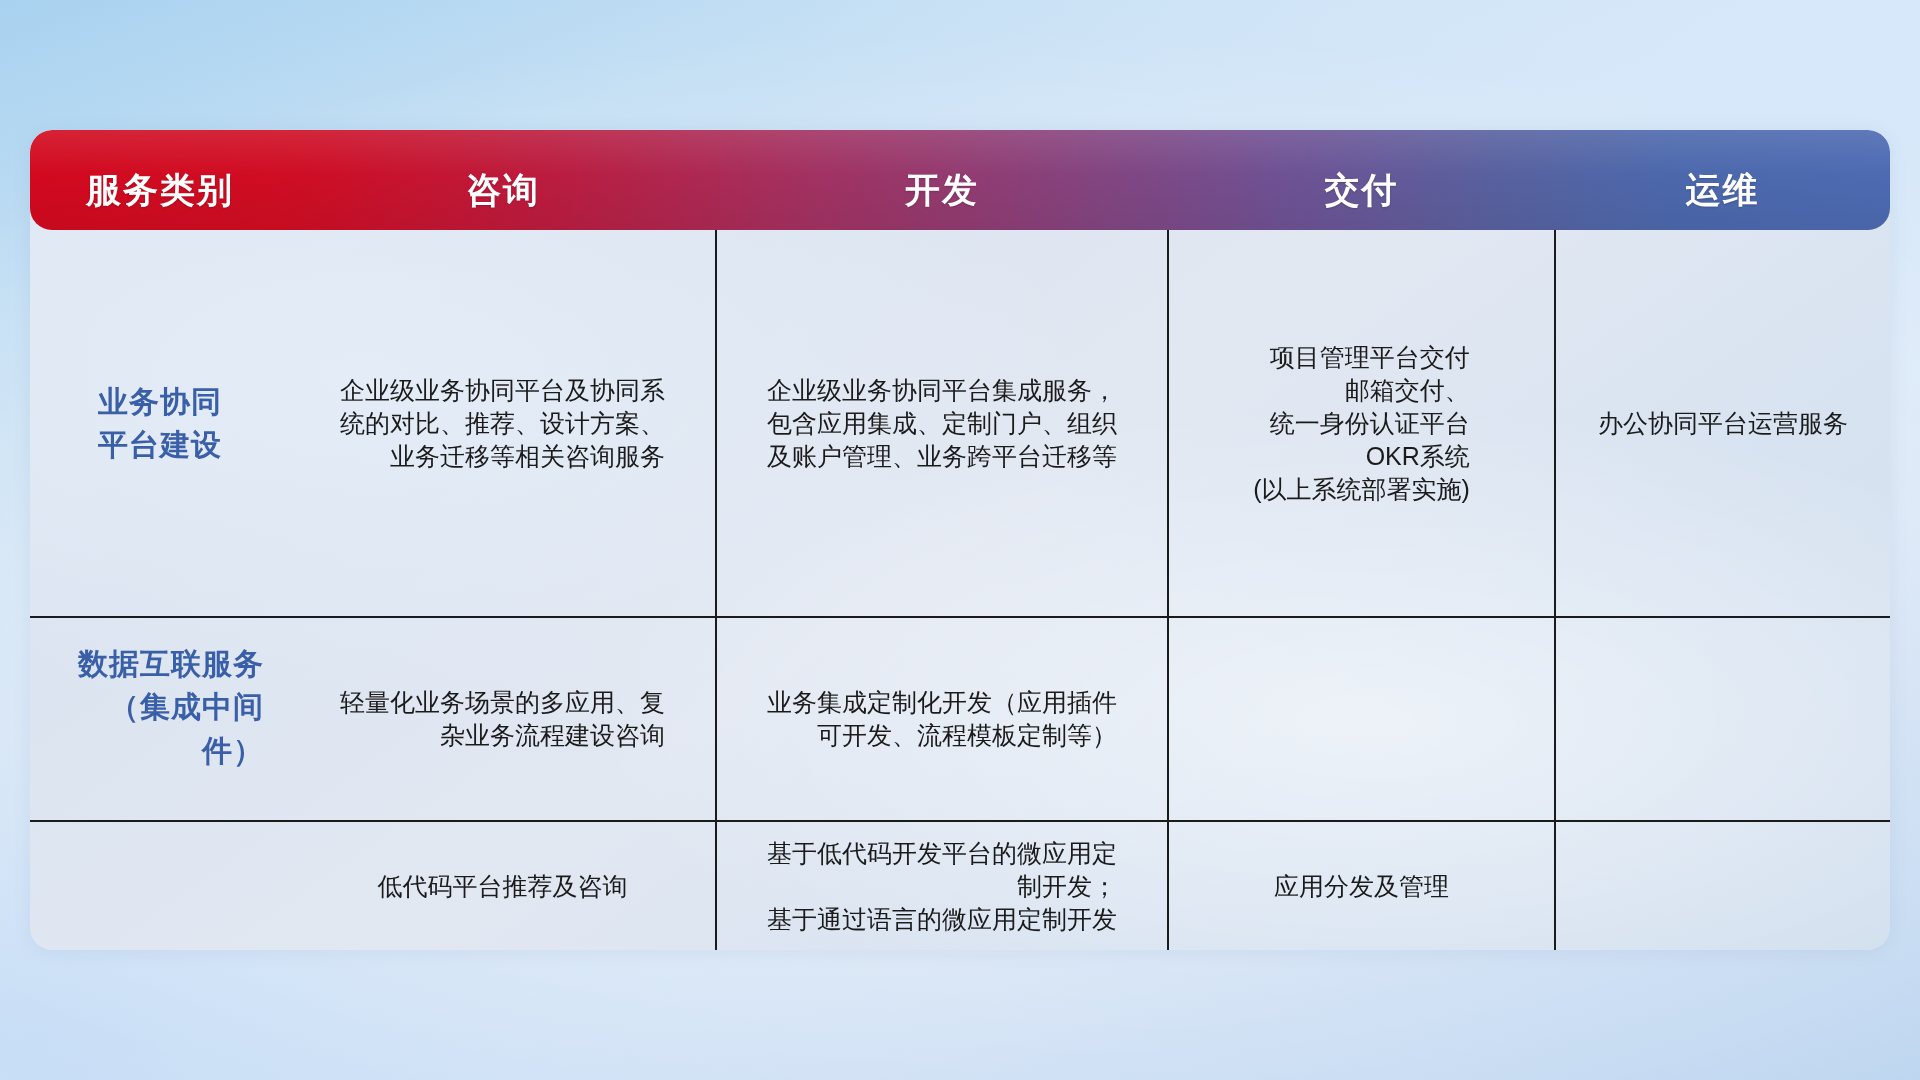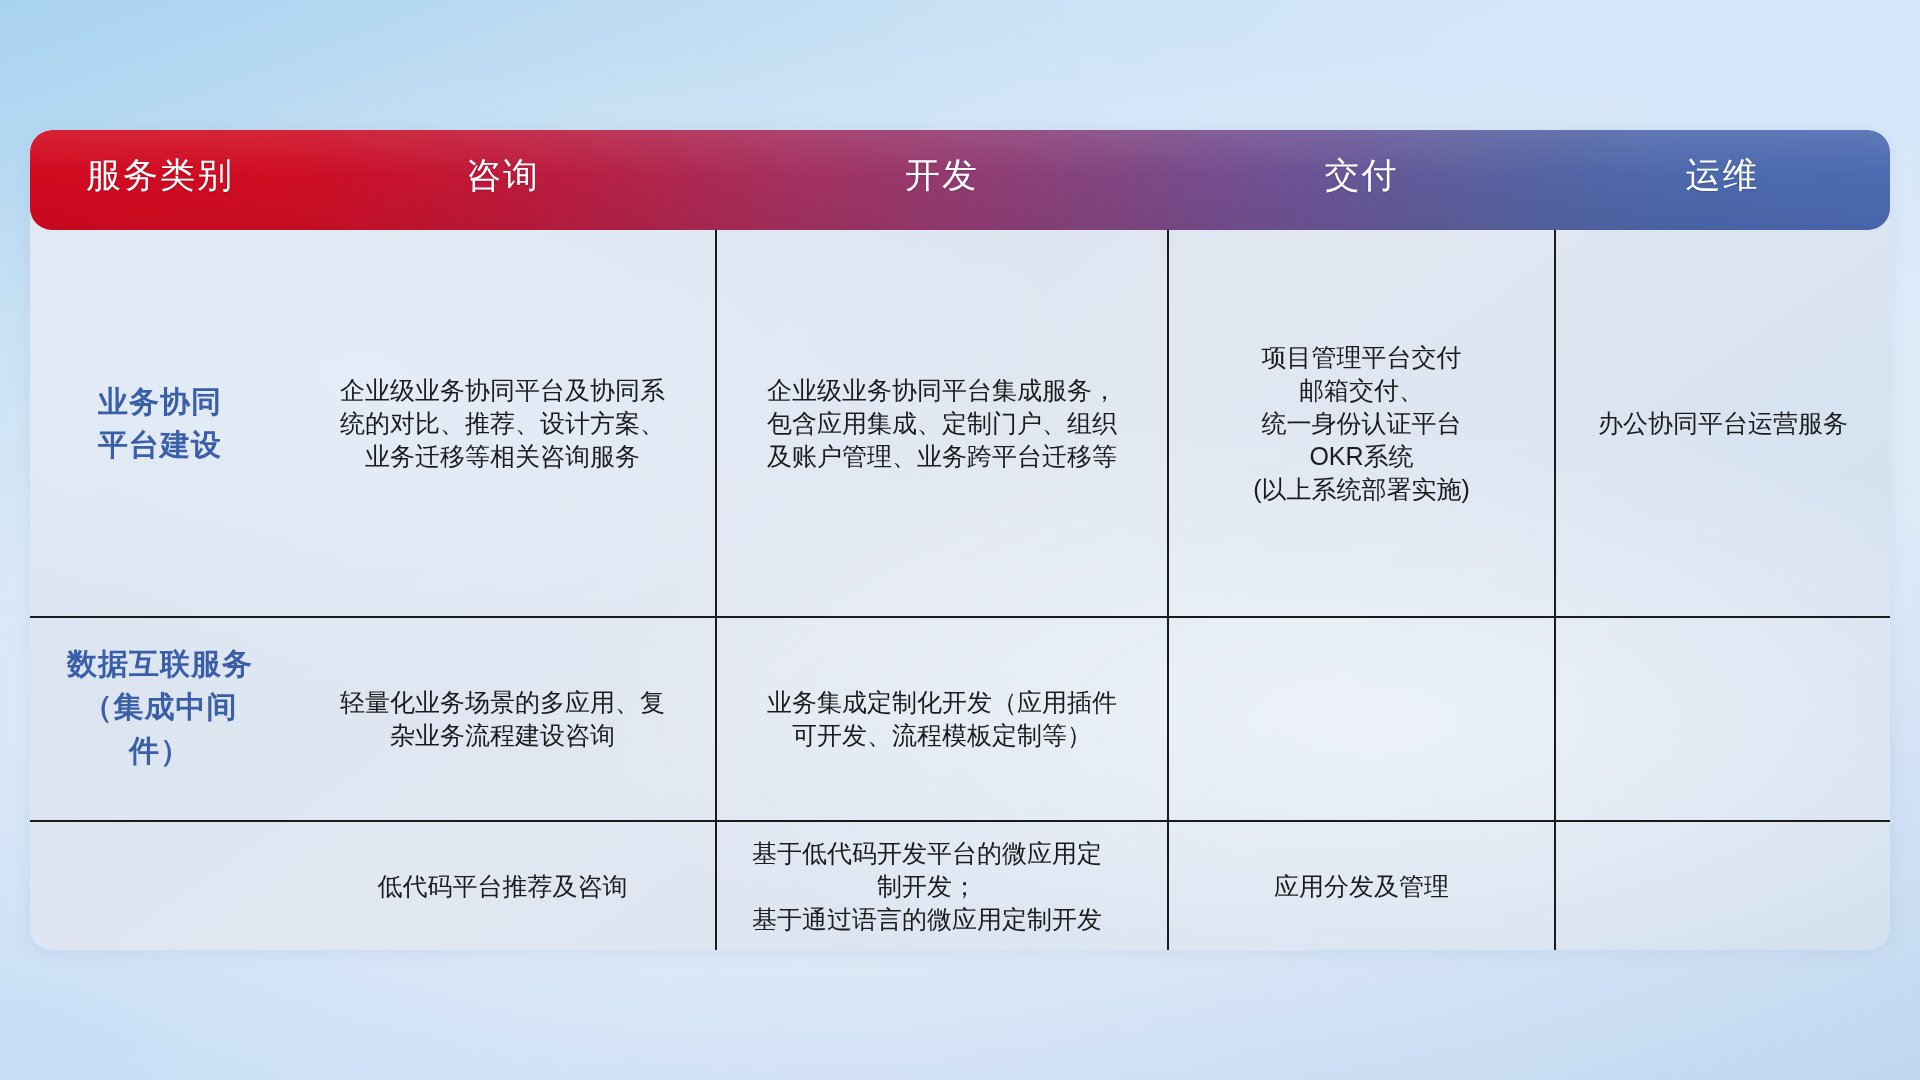--- a/index.html
+++ b/index.html
@@ -42,34 +42,34 @@
       #58619f 79%,
       #4c68ac 88%,
       #4d6ab2 100%);
   }
   #head-band::after{
     content:"";position:absolute;inset:0;border-radius:22px;
     background:linear-gradient(180deg, rgba(255,255,255,.10) 0%, rgba(255,255,255,0) 45%, rgba(0,0,0,.05) 100%);
     pointer-events:none;
   }
   .head-cell{
-    position:absolute;top:1px;height:88px;
+    position:absolute;top:16px;height:88px;
     display:flex;align-items:center;justify-content:center;
-    color:#ffffff;font-size:35px;font-weight:normal;letter-spacing:2px;
+    color:#ffffff;font-size:35px;font-weight:bold;letter-spacing:2px;
     text-shadow:0 1px 2px rgba(0,0,0,.18);
     z-index:2;
   }
   
   #body{position:absolute;left:0;top:100px;width:1860px;height:720px;}
   .vline{position:absolute;width:2px;background:#1b1b1b;top:0;}
   .hline{position:absolute;height:2px;background:#1b1b1b;left:0;width:1860px;}
   .cell{
     position:absolute;
     display:flex;align-items:center;justify-content:center;
-    text-align:center;
+    text-align:right;
     font-size:25px;line-height:1.32;color:#1b1b1b;
     padding:0 26px;box-sizing:border-box;
     white-space:pre-line;
   }
   .cell.rowlabel{
     color:#3a5fa9;font-weight:bold;font-size:30px;line-height:1.45;letter-spacing:1px;
   }
 </style>
 </head>
 <body>
@@ -113,21 +113,21 @@
       <div class="cell rowlabel" style="left:0px;top:388px;width:260px;height:178px;">数据互联服务
 （集成中间件）</div>
       <div class="cell" style="left:260px;top:388px;width:425px;height:202px;">轻量化业务场景的多应用、复
 杂业务流程建设咨询</div>
       <div class="cell" style="left:687px;top:388px;width:450px;height:202px;border-radius:14px;">业务集成定制化开发（应用插件
 可开发、流程模板定制等）</div>
       <div class="cell" style="left:1139px;top:388px;width:385px;height:202px;"></div>
       <div class="cell" style="left:1526px;top:388px;width:334px;height:202px;"></div>
 
       <div class="cell" style="left:260px;top:592px;width:425px;height:128px;">低代码平台推荐及咨询</div>
-      <div class="cell" style="left:672px;top:592px;width:450px;height:128px;">基于低代码开发平台的微应用定
+      <div class="cell" style="left:687px;top:592px;width:450px;height:128px;">基于低代码开发平台的微应用定
 制开发；
 基于通过语言的微应用定制开发</div>
       <div class="cell" style="left:1139px;top:592px;width:385px;height:128px;">应用分发及管理</div>
       <div class="cell" style="left:1526px;top:592px;width:334px;height:128px;"></div>
 
     </div>
   </div>
 </div>
 
 </body></html>

